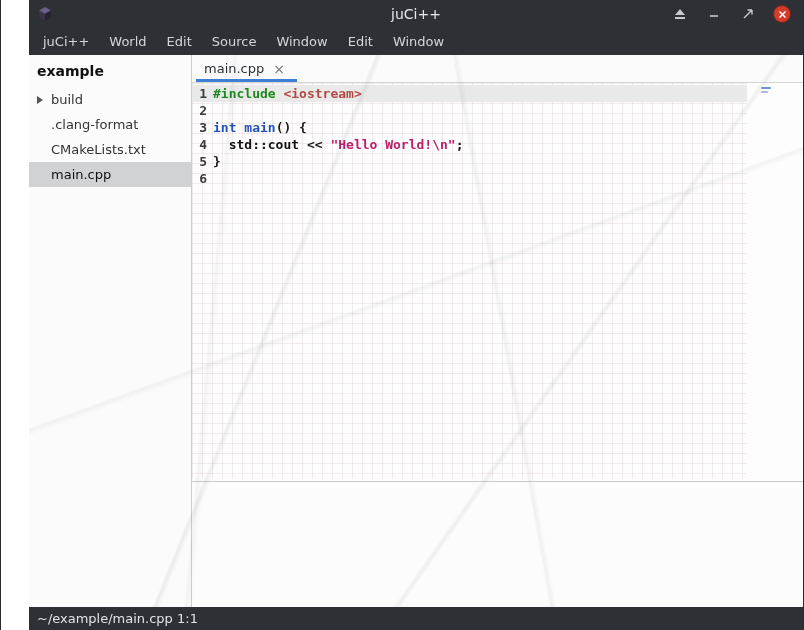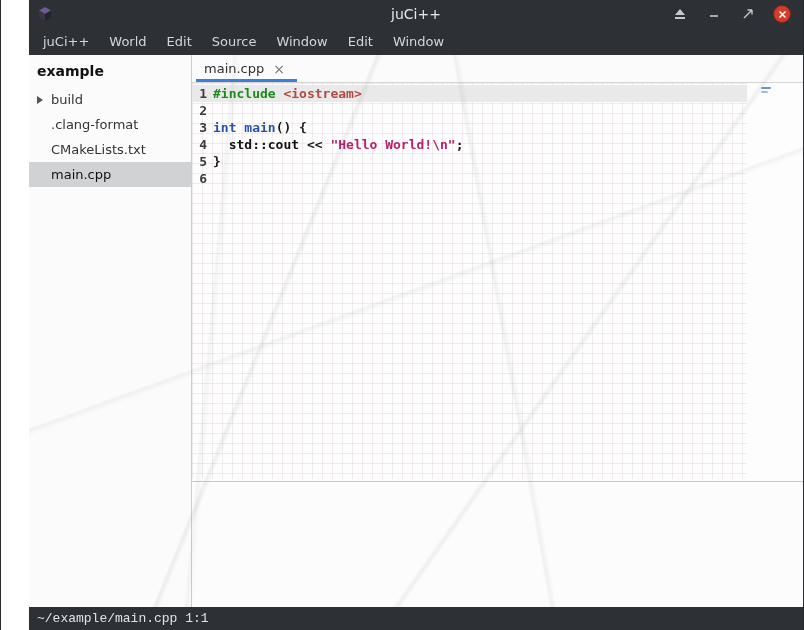--- a/index.html
+++ b/index.html
@@ -87,21 +87,21 @@
   .scroll-overview{position:absolute;left:569px;top:4px;width:10px;}
   .scroll-mark{height:2px;margin-bottom:2px;border-radius:1px;}
   .scroll-mark.m1{background:#6f93c9;}
   .scroll-mark.m2{background:#a5b9da;width:7px;}
   
   .h-divider{height:1px;background:#c9c9c9;flex:0 0 auto;}
   .bottom-panel{height:125px;flex:0 0 auto;background:#fcfcfc;}
   
   .statusbar{
     height:23px;flex:0 0 auto;background:#2d3136;color:#e0e3e5;
-    display:flex;align-items:center;padding-left:8px;font-size:13px;font-family:Liberation Mono, monospace;
+    display:flex;align-items:center;padding-left:8px;font-size:13px;
   }
 </style>
 </head>
 <body>
 
 <div class="window">
 
   <div class="titlebar">
     <span class="app-logo">
       <svg width="16" height="16" viewBox="0 0 16 16">

